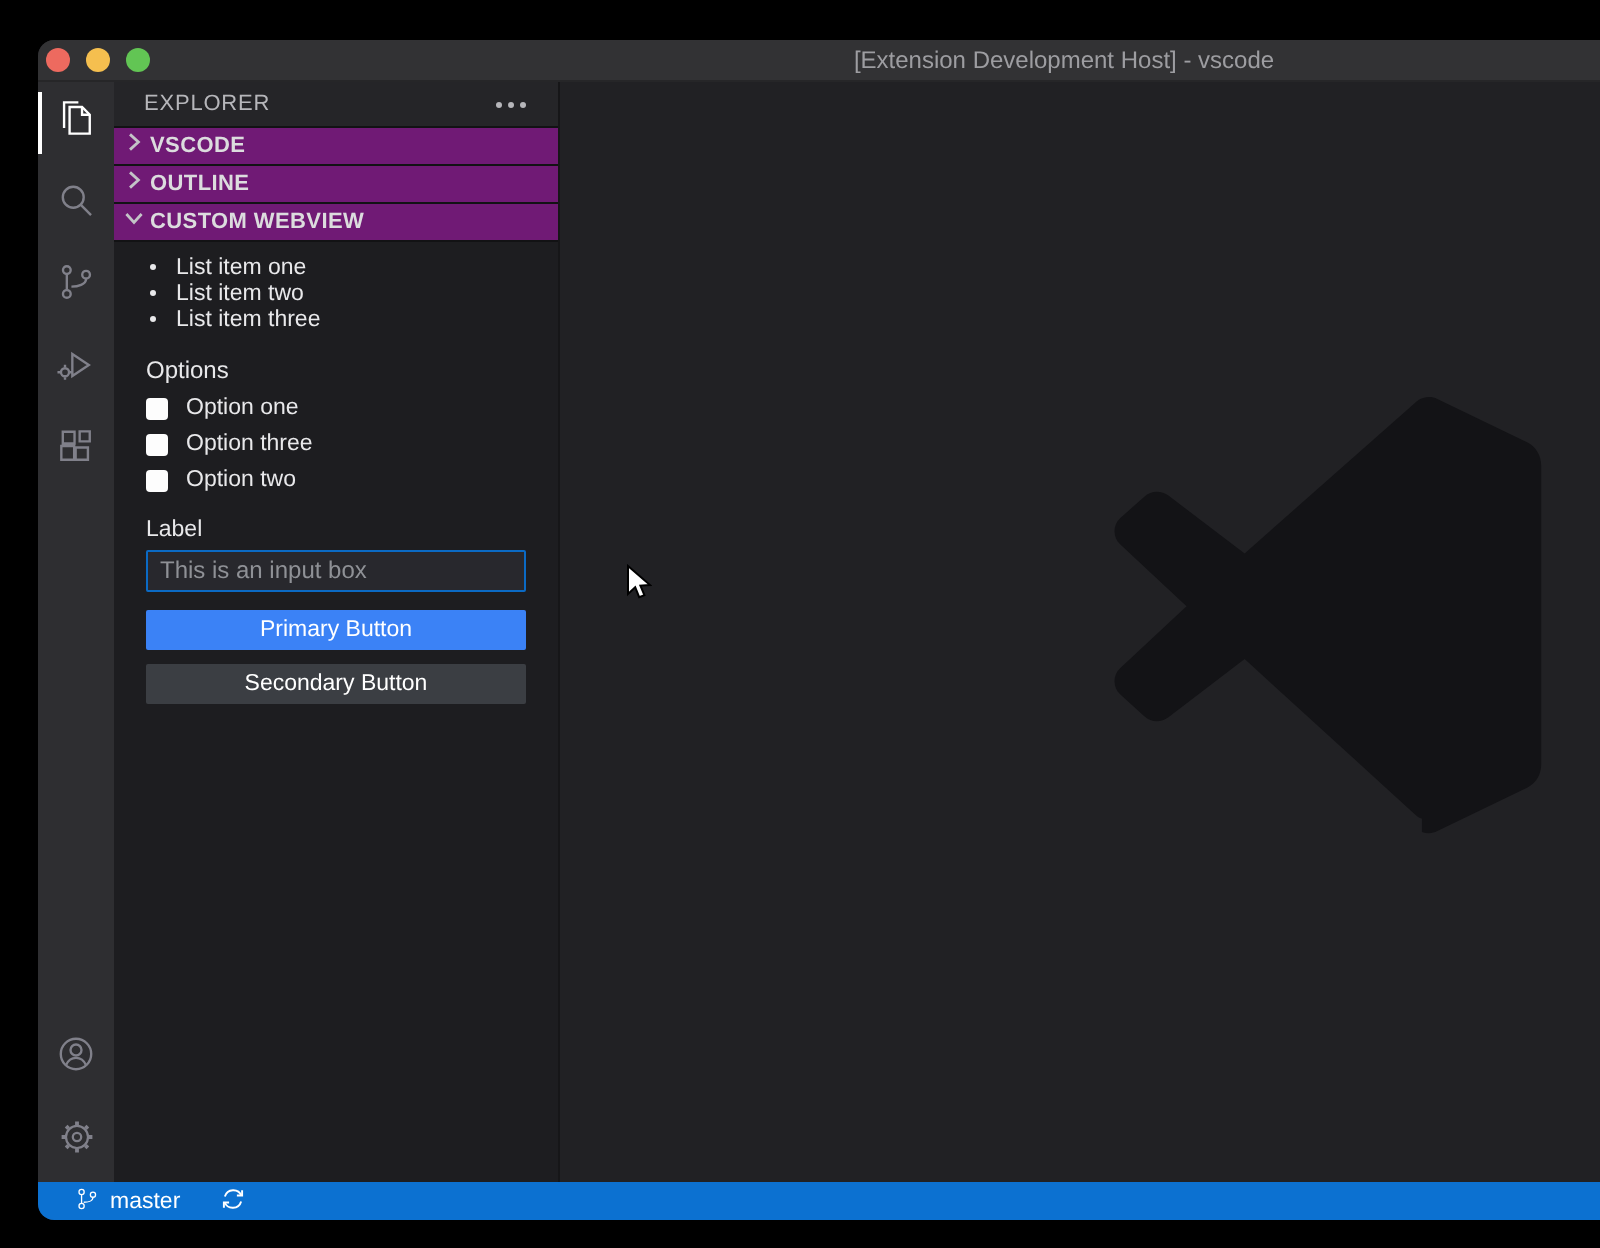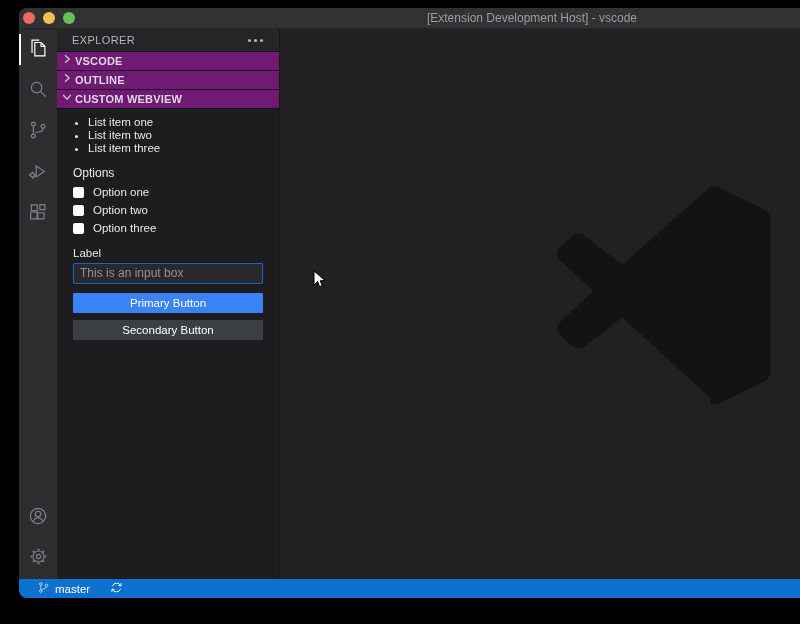--- a/index.html
+++ b/index.html
@@ -1,18 +1,18 @@
 <!DOCTYPE html>
 <html><head>
 <meta charset="utf-8">
 <style>
   * { margin:0; padding:0; box-sizing:border-box; }
   html,body { width:800px; height:624px; background:#000; overflow:hidden;
               font-family:"Liberation Sans", sans-serif; }
-  .window { position:absolute; left:19px; top:8px; width:781px; height:590px;
+  .window { position:absolute; left:19px; top:20px; width:781px; height:590px;
             border-radius:8px 0 0 8px; overflow:hidden; display:flex; flex-direction:column;
             background:#212124; }
   
   .titlebar { position:relative; height:21px; flex:0 0 21px; background:#323234;
               border-bottom:1px solid #262628; }
   .lights { position:absolute; left:4px; top:4px; display:flex; gap:8px; }
   .light { width:12px; height:12px; border-radius:50%; }
   .light.red { background:#ed6a5f; } .light.yellow { background:#f5bf4f; } .light.green { background:#62c554; }
   .wintitle { position:absolute; left:513px; top:0; transform:translateX(-50%);
               line-height:21px; font-size:12px; color:#9d9da1; white-space:nowrap; }
@@ -190,25 +190,25 @@
           <li>List item three</li>
         </ul>
         <div class="opt-title">Options</div>
 
         <div class="chk-row">
           <span class="chk"></span>
           <span class="chk-label">Option one</span>
         </div>
         <div class="chk-row">
           <span class="chk"></span>
-          <span class="chk-label">Option two</span>
+          <span class="chk-label">Option three</span>
         </div>
         <div class="chk-row">
           <span class="chk"></span>
-          <span class="chk-label">Option three</span>
+          <span class="chk-label">Option two</span>
         </div>
 
         <div class="inp-label">Label</div>
         <input class="textinput" type="text" value="This is an input box" style="">
 
         <button class="btn primary">Primary Button</button>
         <button class="btn secondary">Secondary Button</button>
       </div>
     </div>
 

